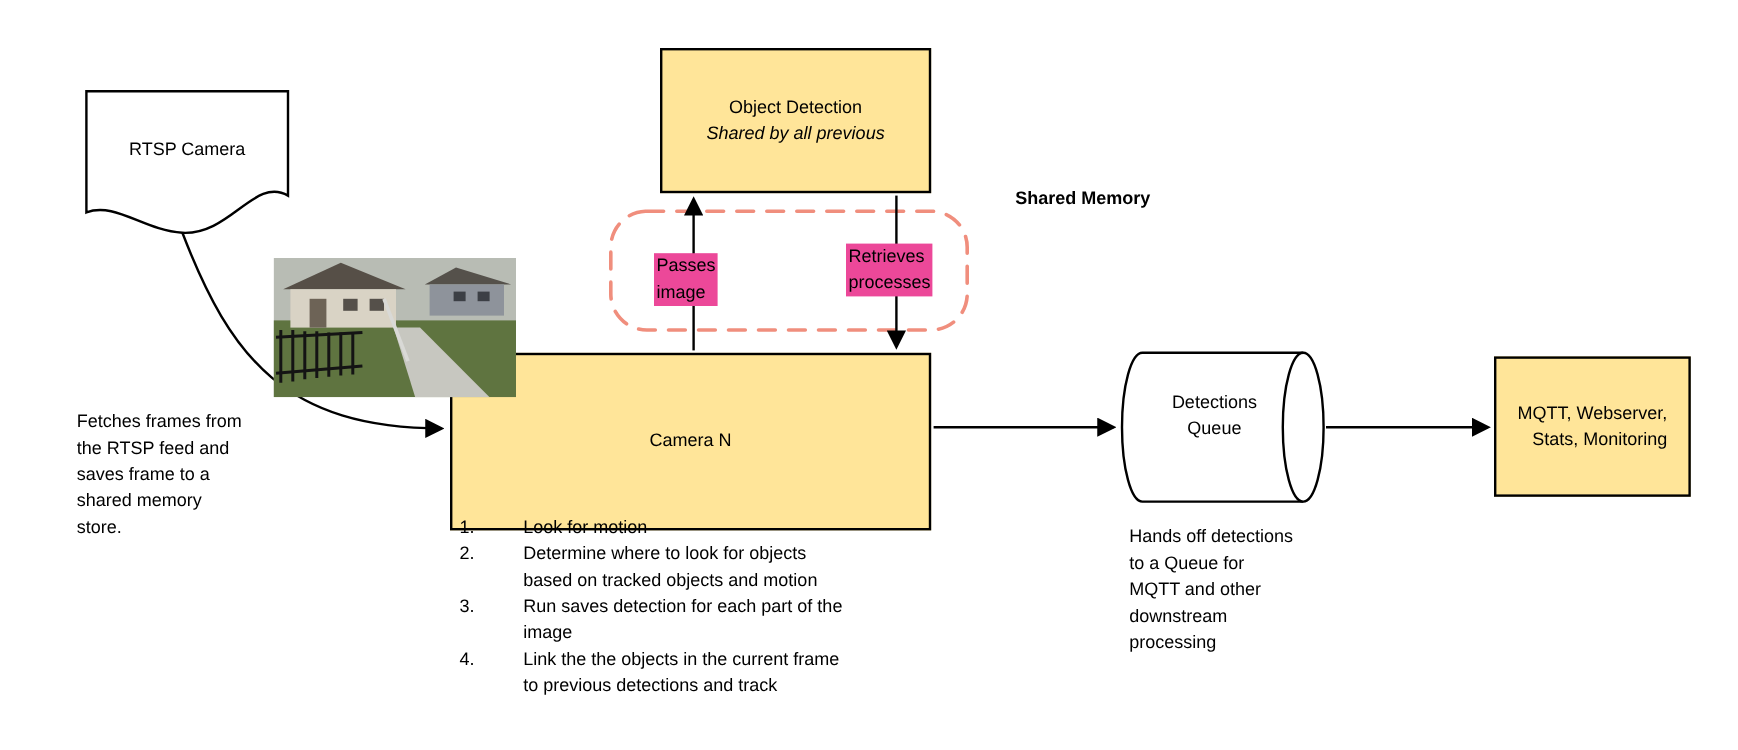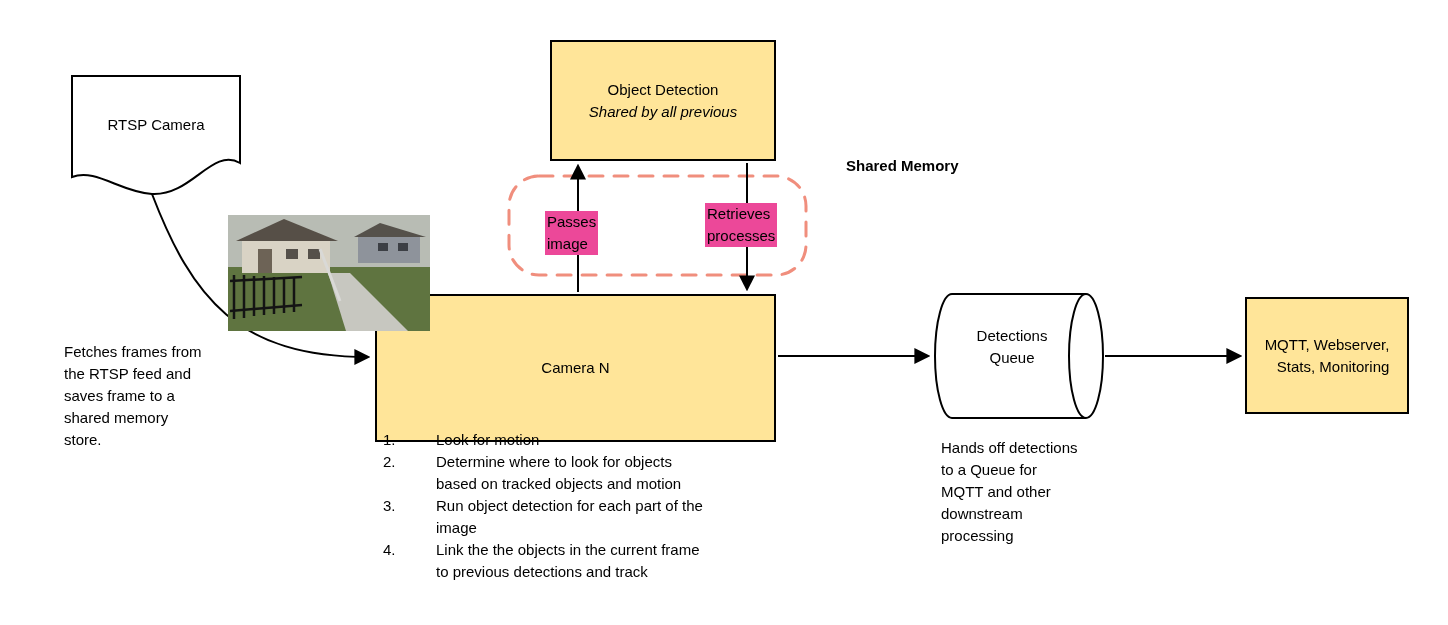--- a/index.html
+++ b/index.html
@@ -136,21 +136,21 @@
       <span class="step-num">1.</span>
       <span class="step-text">Look for motion</span>
     </div>
     <div class="step">
       <span class="step-num">2.</span>
       <span class="step-text">Determine where to look for objects
 based on tracked objects and motion</span>
     </div>
     <div class="step">
       <span class="step-num">3.</span>
-      <span class="step-text">Run object detection for each part of the
+      <span class="step-text">Run saves detection for each part of the
 image</span>
     </div>
     <div class="step">
       <span class="step-num">4.</span>
       <span class="step-text">Link the the objects in the current frame
 to previous detections and track</span>
     </div>
   </div>
 
 </div>

